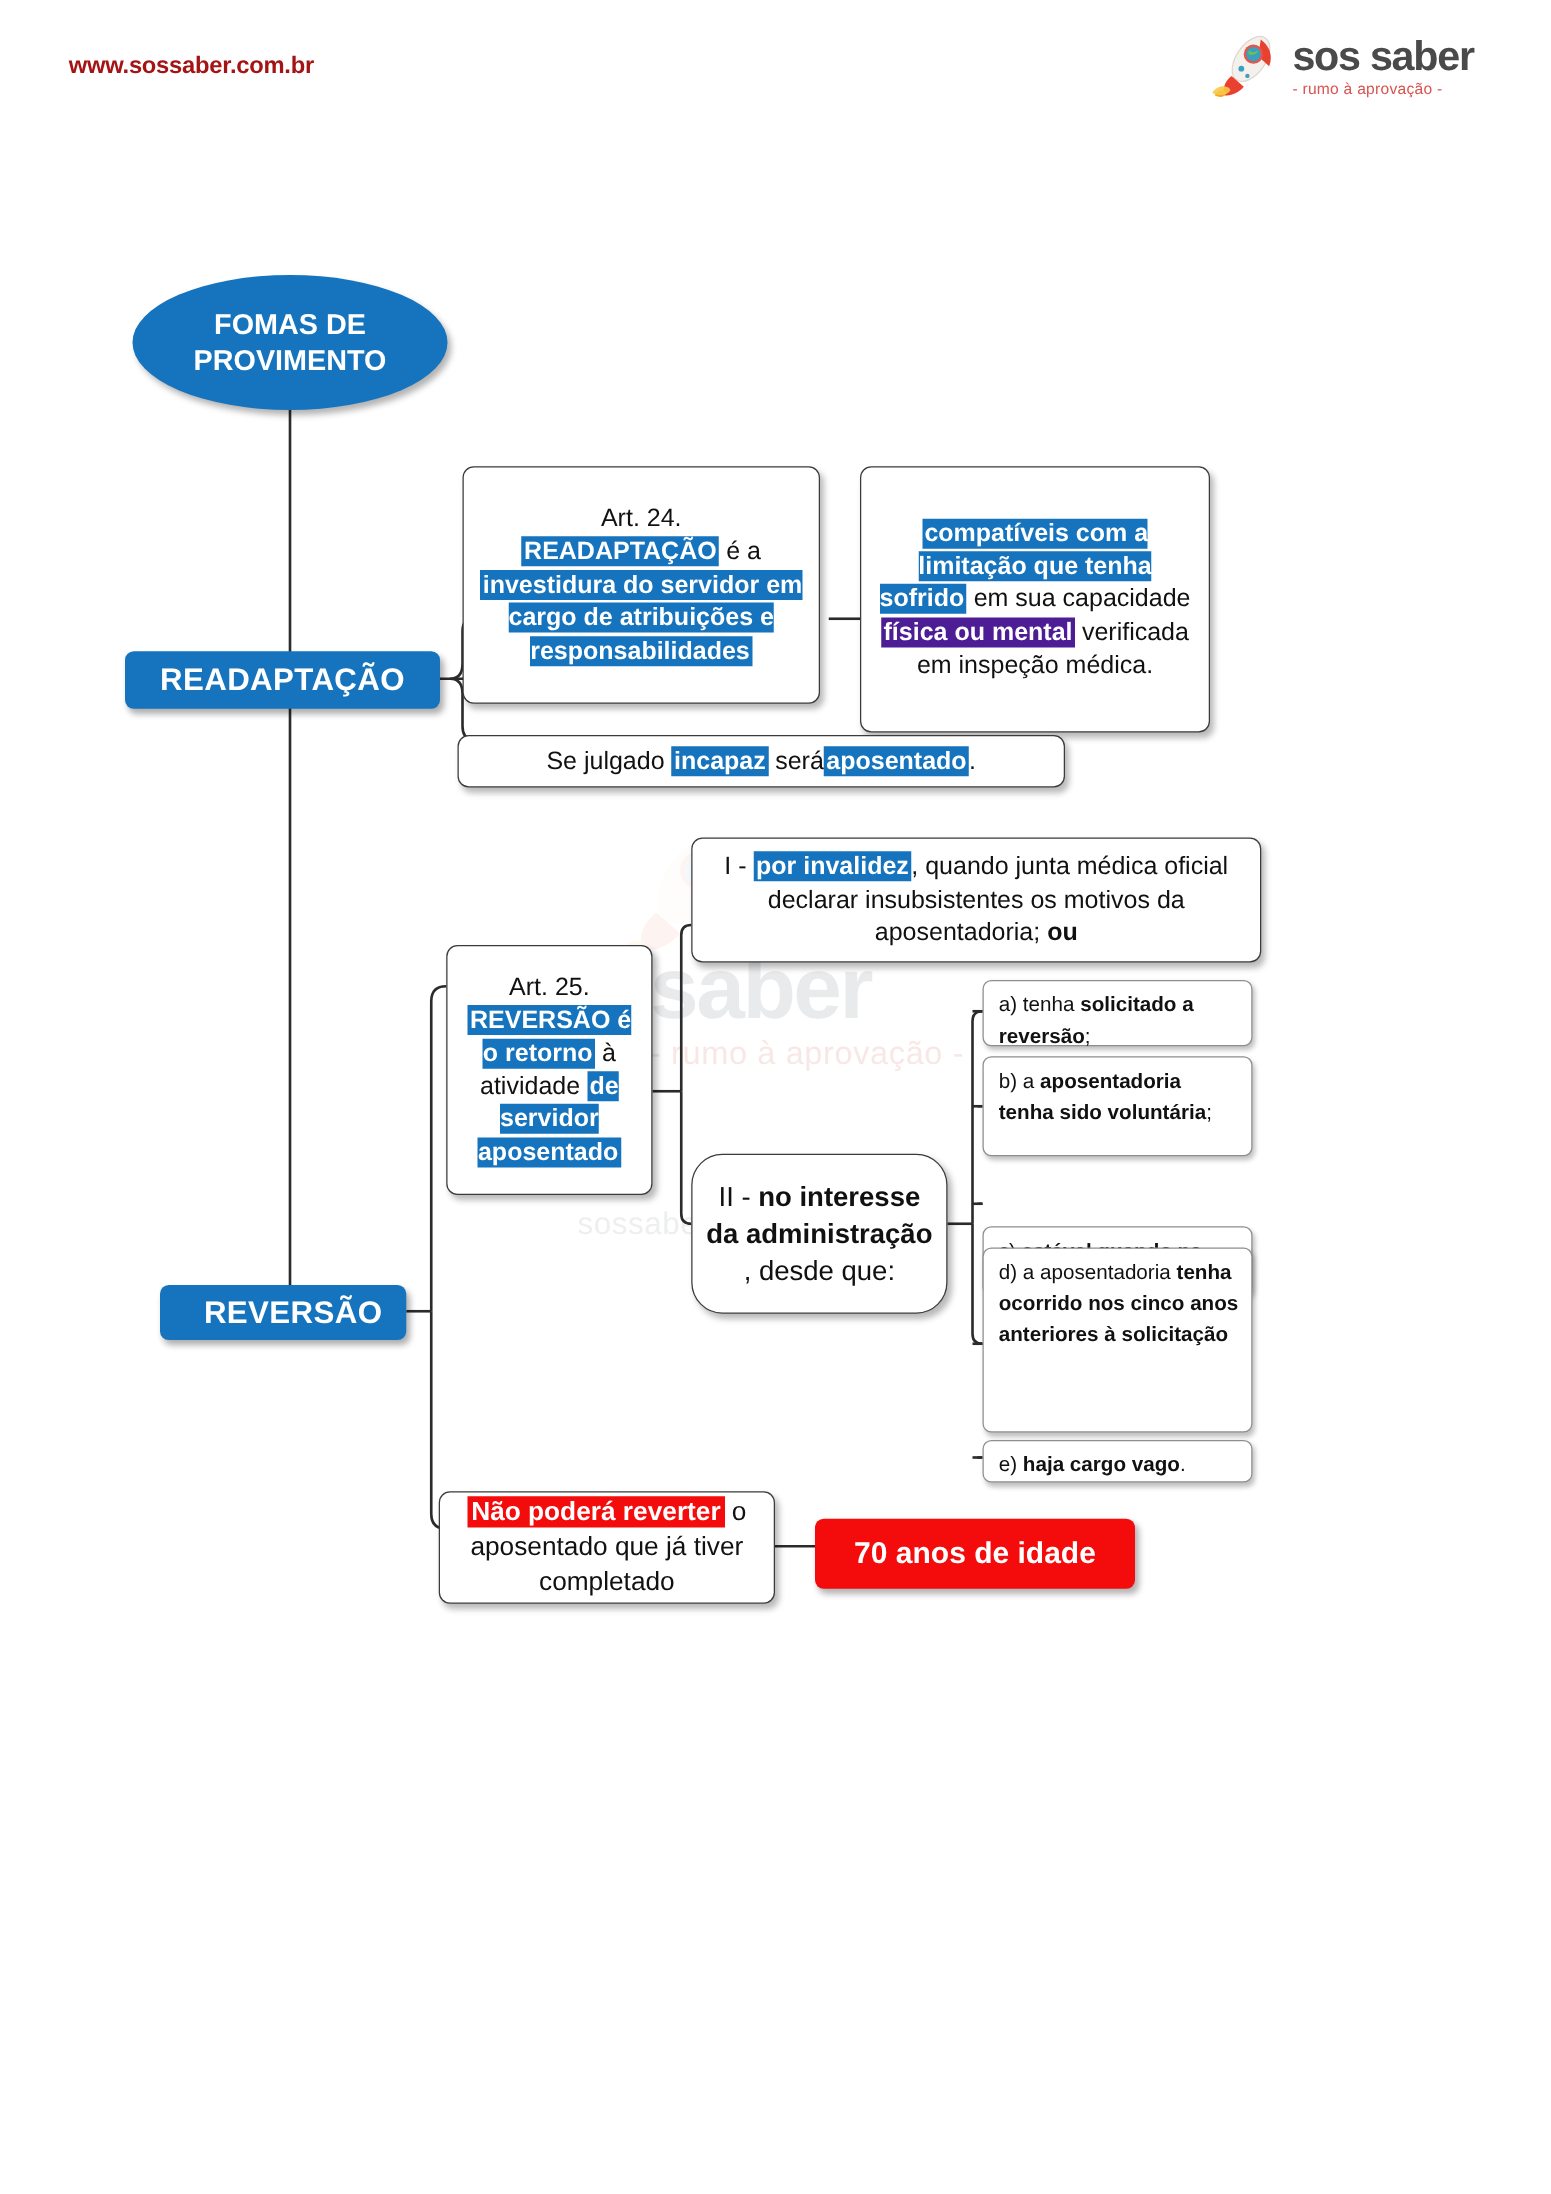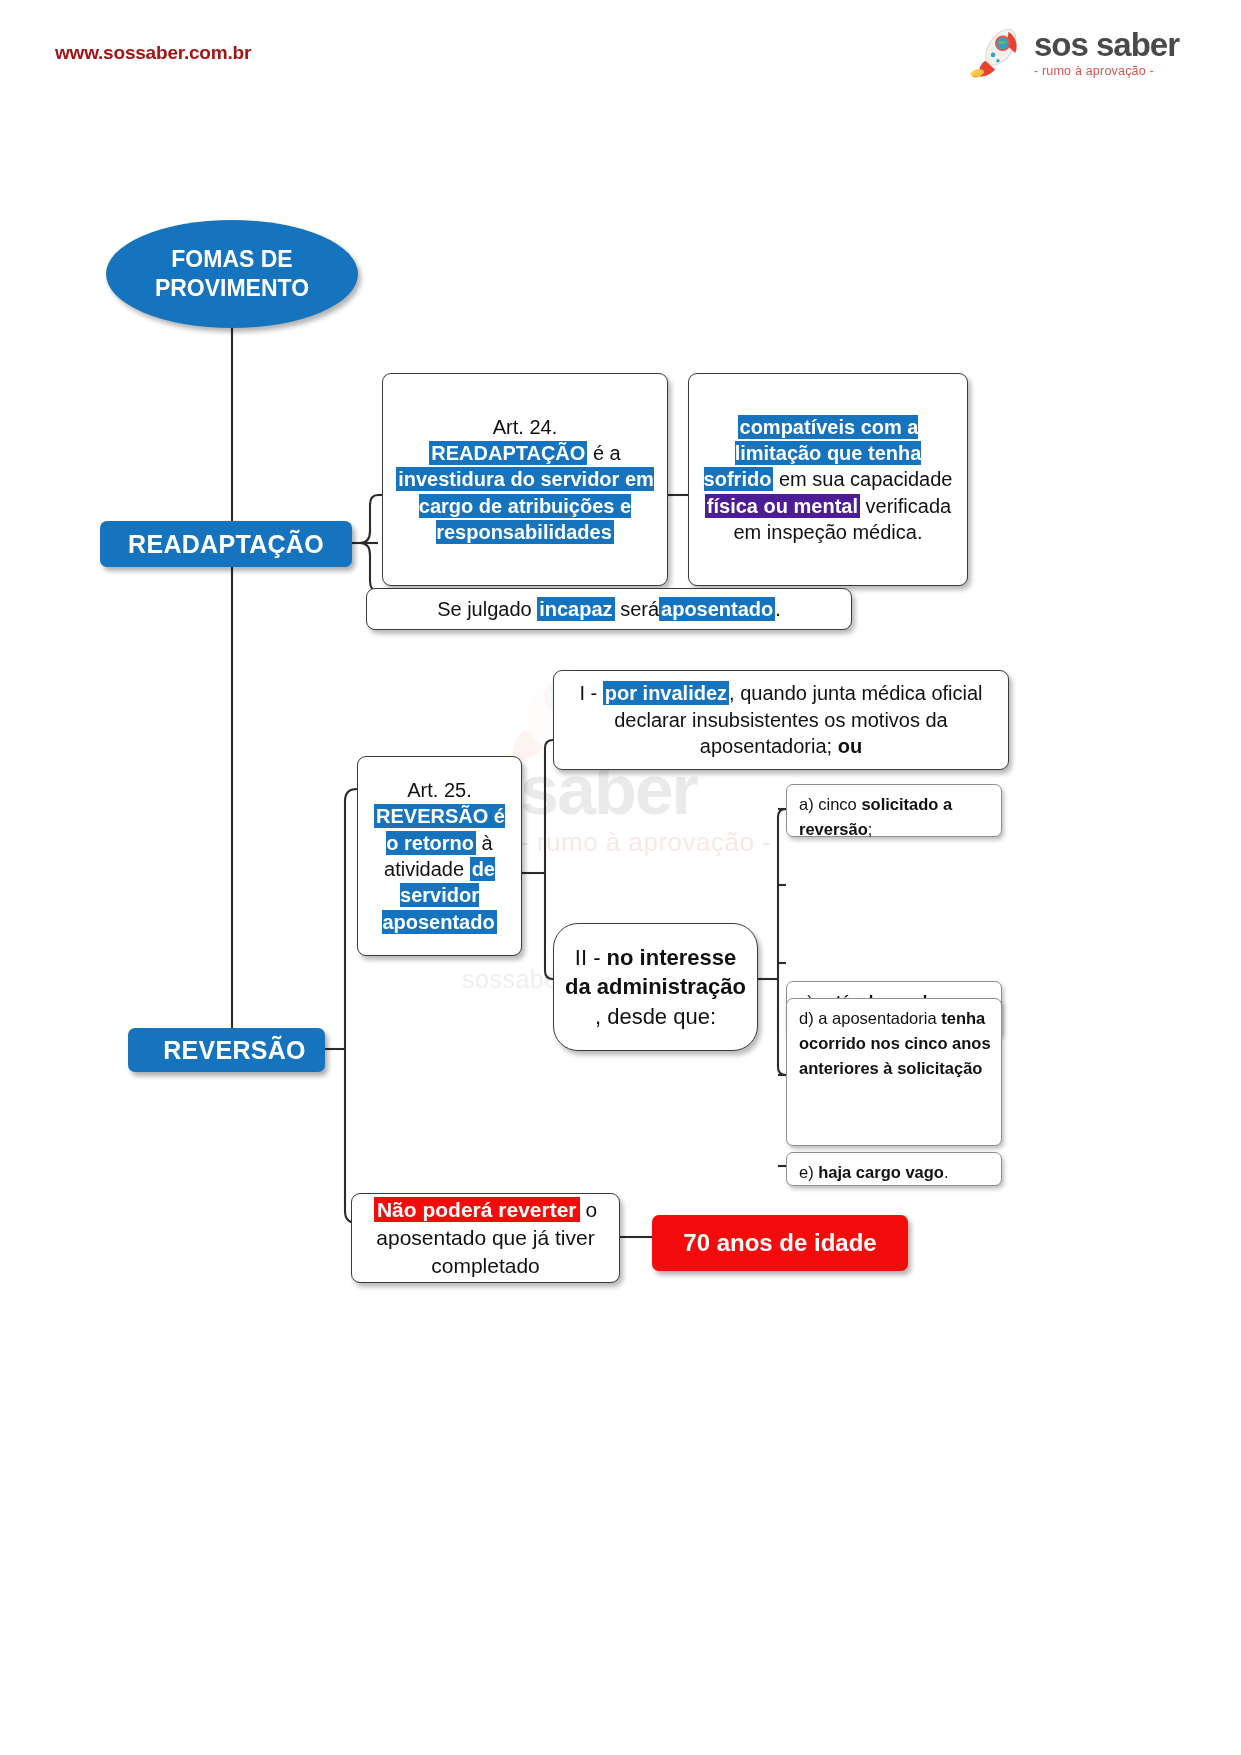--- a/index.html
+++ b/index.html
@@ -238,21 +238,21 @@
   </svg>
 
   <div class="node ellipse-node" style="left:106px; top:220px; width:252px; height:108px;">
     <span>FOMAS DE PROVIMENTO</span>
   </div>
 
   <div class="node blue-pill" style="left:100px; top:521px; width:252px; height:46px;">
     <span>READAPTAÇÃO</span>
   </div>
 
-  <div class="node white-box" style="left:382px; top:373px; width:286px; height:213px;text-align:center;">
+  <div class="node white-box" style="left:370px; top:373px; width:286px; height:190px;text-align:center;">
     <span class="rich">
       <span>Art. 24.</span>
       <br>
       <span class="hl">READAPTAÇÃO</span>
       <span>é a</span>
       <span class="hl">investidura do servidor em cargo de atribuições e responsabilidades</span>
     </span>
   </div>
 
   <div class="node white-box" style="left:688px; top:373px; width:280px; height:213px;">
@@ -298,25 +298,32 @@
     <span class="rich">
       <span>II -</span>
       <span class="b">no interesse da administração</span>
       <span>, desde que:</span>
     </span>
   </div>
 
   <div class="node list-box" style="left:786px; top:784px; width:216px; height:53px;">
     <span class="rich">
       <span>a)</span>
-      <span>cinco</span>
+      <span>tenha</span>
       <span class="b">solicitado a reversão</span><span>;</span>
     </span>
   </div>
 
+  <div class="node list-box" style="left:786px; top:845px; width:216px; height:80px;">
+    <span class="rich">
+      <span>b)</span>
+      <span>a</span>
+      <span class="b">aposentadoria tenha sido voluntária</span><span>;</span>
+    </span>
+  </div>
 
   <div class="node list-box" style="left:786px; top:933px; width:216px; height:56px;margin-top:48px;">
     <span class="rich">
       <span>c)</span>
       <span class="b">estável quando na atividade</span><span>;</span>
     </span>
   </div>
 
   <div class="node list-box" style="left:786px; top:998px; width:216px; height:148px;">
     <span class="rich">

